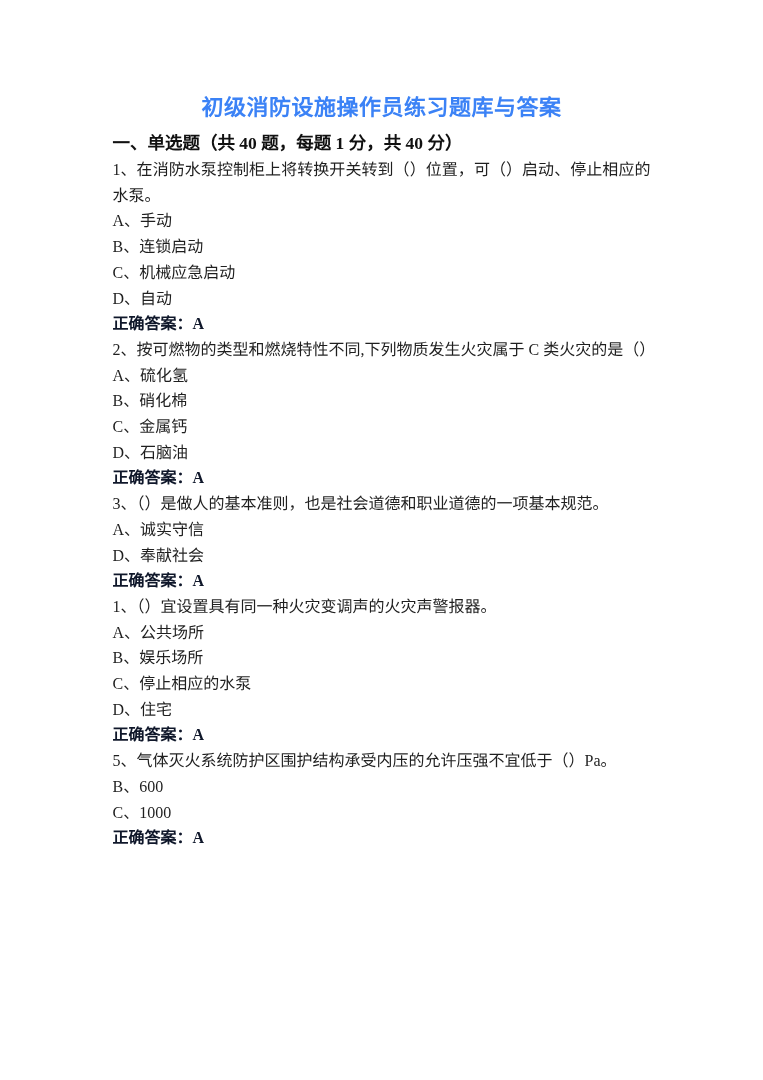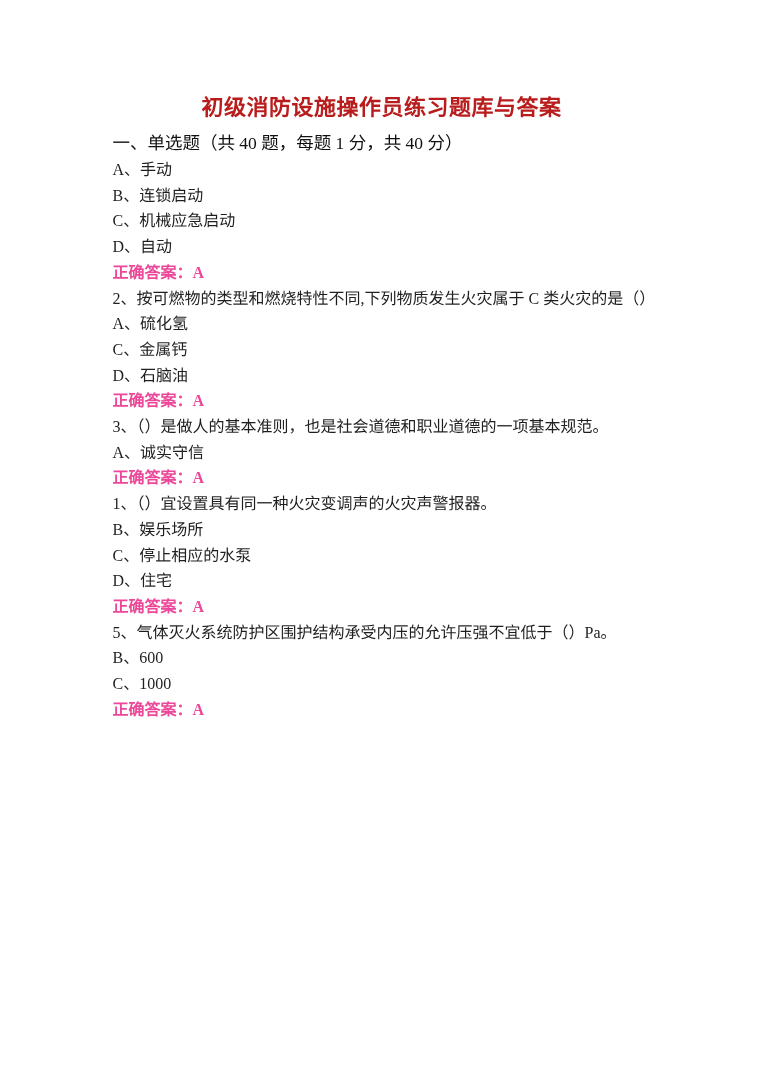--- a/index.html
+++ b/index.html
@@ -22,28 +22,28 @@
     width: 538px;
     margin: 0 auto;
     padding-top: 92px;
   }
   .doc-title {
     margin: 0 0 7px 0;
     text-align: center;
     font-size: 22px;
     line-height: 31px;
     font-weight: 700;
-    color: #b91c1c;
+    color: #3b82f6;
     letter-spacing: 0.5px;
   }
   .section-heading {
     margin: 0;
     font-size: 17.5px;
     line-height: 27px;
-    font-weight: 400;
+    font-weight: 700;
     color: #111111;
   }
   .question {
     margin: 0;
   }
   .stem {
     margin: 0;
     font-size: 16px;
     line-height: 25.7px;
     text-align: justify;
@@ -52,57 +52,61 @@
   .option {
     margin: 0;
     font-size: 16px;
     line-height: 25.7px;
   }
   .answer {
     margin: 0;
     font-size: 16px;
     line-height: 25.7px;
     font-weight: 700;
-    color: #ec4899;
+    color: #0f172a;
   }
 </style>
 </head>
 <body>
 
 <div class="page">
   <div class="content">
 
     <h1 class="doc-title">初级消防设施操作员练习题库与答案</h1>
 
     <h2 class="section-heading">一、单选题（共 40 题，每题 1 分，共 40 分）</h2>
 
     <section class="question">
+      <p class="stem">1、在消防水泵控制柜上将转换开关转到（）位置，可（）启动、停止相应的水泵。</p>
       <p class="option">A、手动</p>
       <p class="option">B、连锁启动</p>
       <p class="option">C、机械应急启动</p>
       <p class="option">D、自动</p>
       <p class="answer"><span>正确答案：</span><span>A</span></p>
     </section>
 
     <section class="question">
       <p class="stem">2、按可燃物的类型和燃烧特性不同,下列物质发生火灾属于 C 类火灾的是（）</p>
       <p class="option">A、硫化氢</p>
+      <p class="option">B、硝化棉</p>
       <p class="option">C、金属钙</p>
       <p class="option">D、石脑油</p>
       <p class="answer"><span>正确答案：</span><span>A</span></p>
     </section>
 
     <section class="question">
       <p class="stem">3、（）是做人的基本准则，也是社会道德和职业道德的一项基本规范。</p>
       <p class="option">A、诚实守信</p>
+      <p class="option">D、奉献社会</p>
       <p class="answer"><span>正确答案：</span><span>A</span></p>
     </section>
 
     <section class="question">
       <p class="stem">1、（）宜设置具有同一种火灾变调声的火灾声警报器。</p>
+      <p class="option">A、公共场所</p>
       <p class="option">B、娱乐场所</p>
       <p class="option">C、停止相应的水泵</p>
       <p class="option">D、住宅</p>
       <p class="answer"><span>正确答案：</span><span>A</span></p>
     </section>
 
     <section class="question">
       <p class="stem">5、气体灭火系统防护区围护结构承受内压的允许压强不宜低于（）Pa。</p>
       <p class="option">B、600</p>
       <p class="option">C、1000</p>

